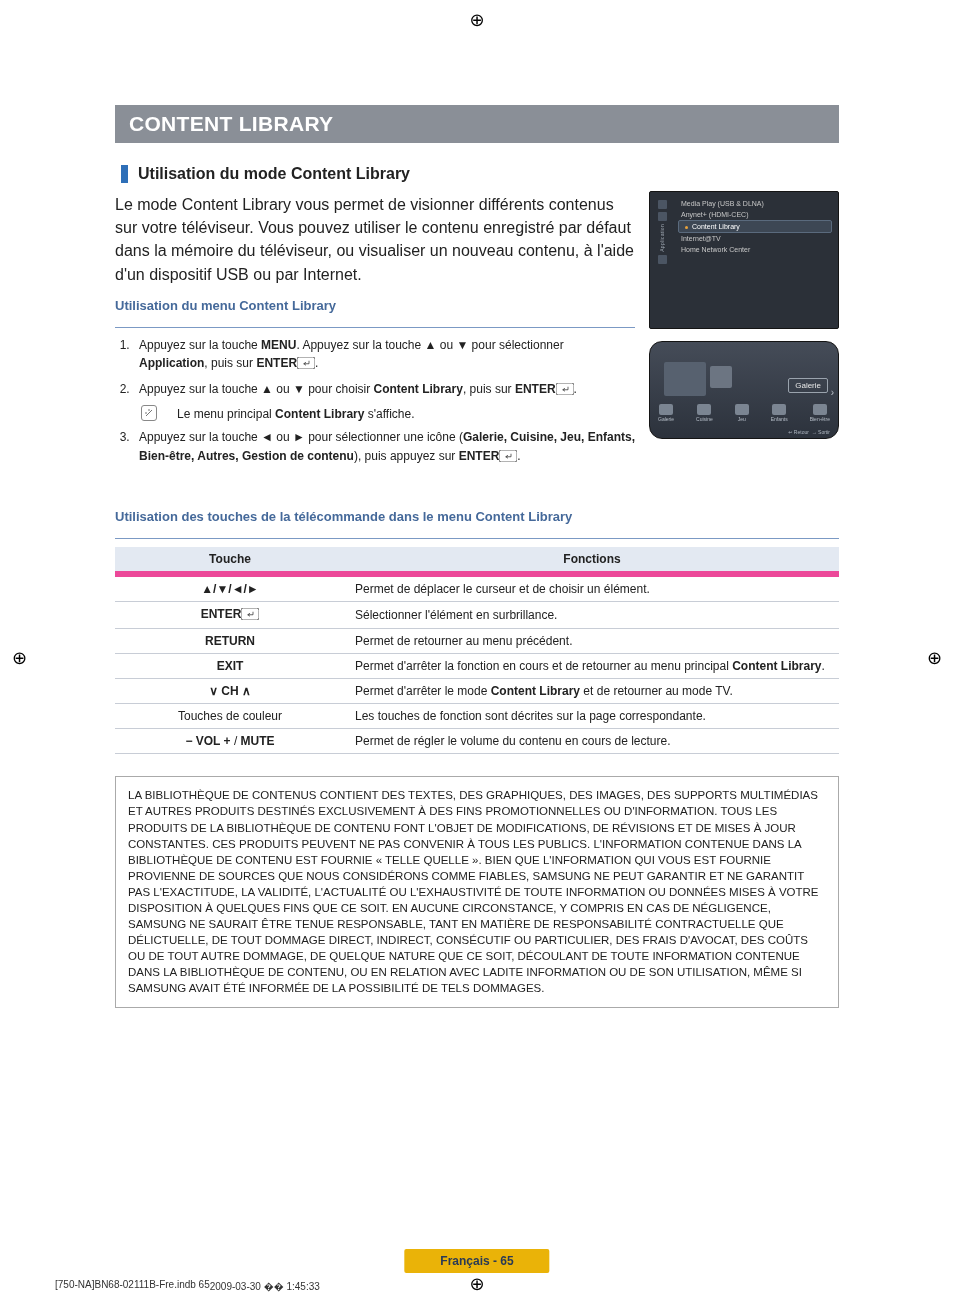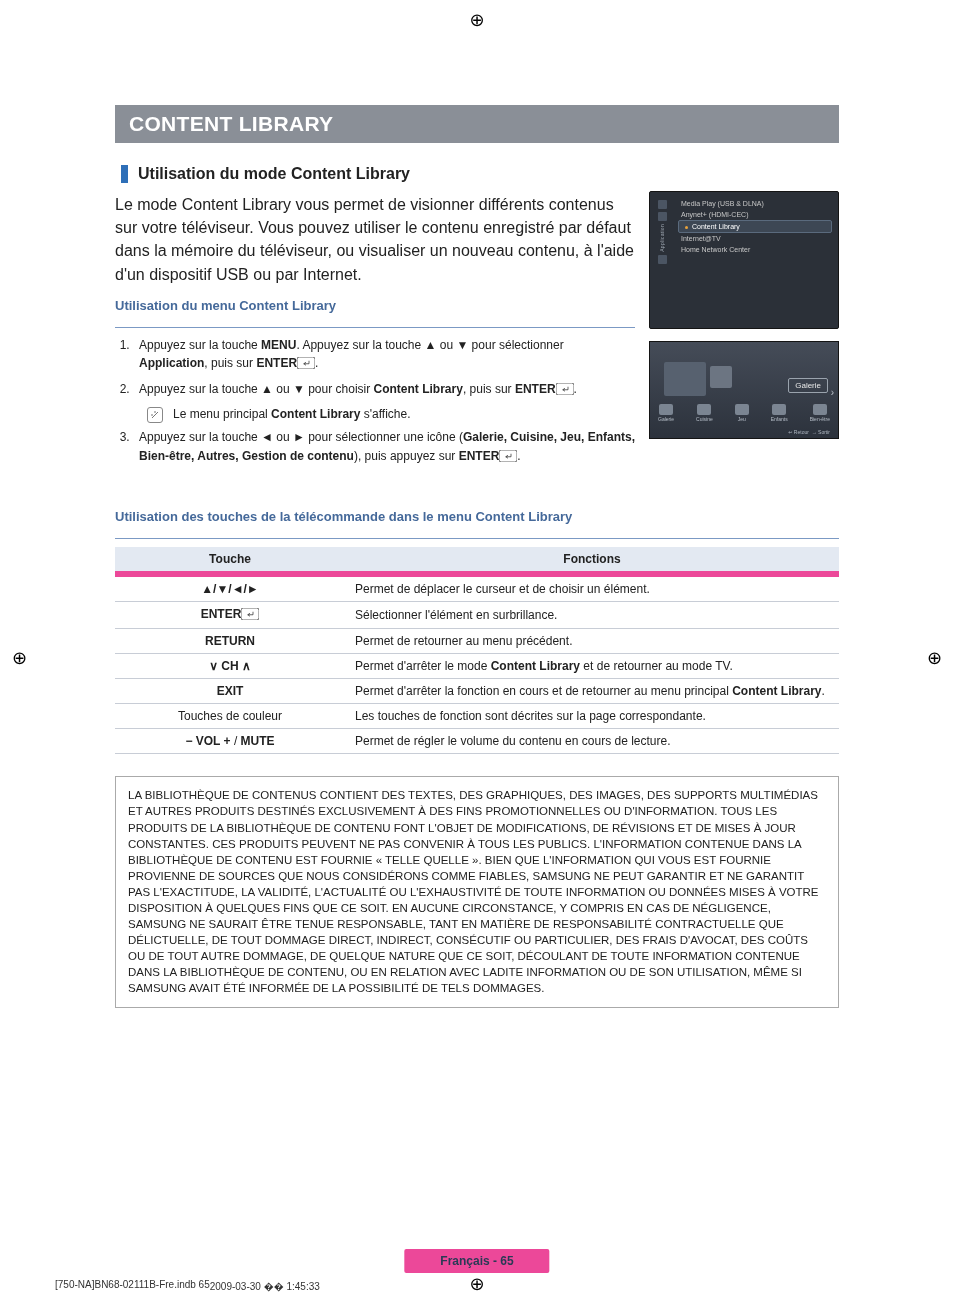--- a/index.html
+++ b/index.html
@@ -14,51 +14,51 @@
   .h2row{display:flex;align-items:center;margin:22px 6px 8px}
   .h2bar{width:7px;height:18px;background:#2e6fb8;margin-right:10px}
   .h2{font-weight:bold;font-size:16px;color:#222}
   .bodycols{display:flex;gap:14px}
   .leftcol{flex:1}
   .rightcol{width:190px;flex:0 0 190px}
   .intro{font-size:16px;line-height:1.45;margin:2px 0 12px}
   .subh{font-size:13px;font-weight:bold;color:#45699a;border-bottom:1px solid #7b99c4;padding-bottom:14px;margin:6px 0 8px}
   ol.steps{margin:0 0 8px 18px;padding:0;font-size:12px;line-height:1.55}
   ol.steps li{margin-bottom:5px;padding-left:6px}
-  .note{display:flex;align-items:flex-end;gap:10px;font-size:12px;margin:4px 0 4px 8px}
+  .note{display:flex;align-items:flex-start;gap:20px;font-size:12px;margin:4px 0 4px 2px}
   .noteicon{border:1px solid #888;border-radius:3px;width:14px;height:14px;font-size:9px;display:flex;align-items:center;justify-content:center;color:#666;position:relative}
   .noteicon svg{width:10px;height:10px}
   .entericon{display:inline-block;vertical-align:-2px}
   .entericon svg{width:18px;height:12px}
   .osd{background:#2b3038;border:1px solid #141414;border-radius:2px;padding:6px 6px 22px;color:#c8c8c8;font-size:7px;margin-bottom:12px;min-height:108px;position:relative}
   .osd-side{position:absolute;left:6px;top:8px;bottom:8px;width:12px;display:flex;flex-direction:column;align-items:center;justify-content:flex-start;gap:3px}
   .osd-side .sq{width:9px;height:9px;background:#4b5563;border-radius:1px}
   .osd-side .lbl{writing-mode:vertical-rl;transform:rotate(180deg);font-size:5px;color:#9aa3ad;letter-spacing:.3px}
   .osd-list{margin-left:22px}
   .osd-item{padding:2px 3px;white-space:nowrap}
   .osd-item.hl{background:#3d4754;color:#fff;border:1px solid #5a6a7d;border-radius:2px;padding-left:6px}
   .osd-item.hl::before{content:"";display:inline-block;width:3px;height:3px;background:#e9a23b;border-radius:50%;margin-right:4px;vertical-align:middle}
-  .osd2{background:linear-gradient(#454c58,#2c323c);border:1px solid #141414;border-radius:0;min-height:96px;position:relative;color:#cfd3d8;font-size:6px}
+  .osd2{background:linear-gradient(#454c58,#2c323c);border:1px solid #141414;border-radius:13px;min-height:96px;position:relative;color:#cfd3d8;font-size:6px}
   .osd2 .galbtn{position:absolute;right:10px;top:36px;border:1px solid #9aa3ad;border-radius:2px;padding:2px 6px;font-size:8px;color:#e8e8e8}
   .osd2 .tile{width:22px;height:22px;background:#6c7582;border-radius:2px}
   .osd2 .bigtile{width:42px;height:34px;background:#57616f;border-radius:2px;position:absolute;left:14px;top:20px}
   .osd2 .tile.small{position:absolute;left:60px;top:24px}
   .osd2 .iconrow{position:absolute;left:8px;right:8px;bottom:16px;display:flex;justify-content:space-between;align-items:flex-end}
   .osd2 .iconrow .ic{display:flex;flex-direction:column;align-items:center;gap:1px;color:#b7bfc9;font-size:5px}
   .osd2 .iconrow .ic .g{width:14px;height:11px;background:#7b8592;border-radius:2px}
   .osd2 .arrow{position:absolute;right:4px;bottom:40px;color:#bac1ca;font-size:10px}
   .osd2 .foot{position:absolute;right:8px;bottom:3px;font-size:5px;color:#aeb6c0}
   .subh.full{margin-top:34px}
   table.remote{width:100%;border-collapse:collapse;font-size:12px;margin-top:6px}
   table.remote th{background:#e3e9f2;padding:5px 10px;font-weight:bold;text-align:center;border-bottom:6px solid #ec4899}
   table.remote th:first-child{width:210px}
   table.remote td{padding:5px 10px;border-bottom:1px solid #c8cdd6}
   table.remote td:first-child{text-align:center;font-size:12px}
   .legal{border:1px solid #aaa;padding:10px 12px;font-size:11.5px;line-height:1.4;margin-top:22px}
-  .pagenum{position:absolute;left:50%;bottom:42px;transform:translateX(-50%);background:#ec4899;color:#2a3a55;font-weight:bold;font-size:12px;padding:5px 36px;border-radius:2px}
+  .pagenum{position:absolute;left:50%;bottom:42px;transform:translateX(-50%);background:#eab308;color:#2a3a55;font-weight:bold;font-size:12px;padding:5px 36px;border-radius:2px}
   .footline{position:absolute;left:55px;right:55px;bottom:22px;display:flex;justify-content:flex-start;font-size:10px;color:#333}
 </style>
 </head>
 <body>
 
 <div class="page">
 
   <span class="regmark rm-top">⊕</span>
   <span class="regmark rm-left">⊕</span>
   <span class="regmark rm-right">⊕</span>
@@ -174,26 +174,26 @@
                   <rect x="0" y="0" width="24" height="16" rx="3" fill="none" stroke="#333" stroke-width="1"></rect>
                   <path d="M16 5 v4 h-7 m0 0 l3 -2 m-3 2 l3 2" fill="none" stroke="#333" stroke-width="1"></path>
                 </svg></span></td>
             <td>Sélectionner l'élément en surbrillance.</td>
           </tr>
       <tr>
             <td><b>RETURN</b></td>
             <td>Permet de retourner au menu précédent.</td>
           </tr>
       <tr>
+            <td><b>EXIT</b></td>
+            <td><span>Permet d'arrêter la fonction en cours et de retourner au menu principal </span><b>Content Library</b><span>.</span></td>
+          </tr>
+      <tr>
             <td><b>∨ CH ∧</b></td>
             <td><span>Permet d'arrêter le mode </span><b>Content Library</b><span> et de retourner au mode TV.</span></td>
-          </tr>
-      <tr>
-            <td><b>EXIT</b></td>
-            <td><span>Permet d'arrêter la fonction en cours et de retourner au menu principal </span><b>Content Library</b><span>.</span></td>
           </tr>
       <tr>
             <td>Touches de couleur</td>
             <td>Les touches de fonction sont décrites sur la page correspondante.</td>
           </tr>
       <tr>
             <td><b>− VOL +</b><span> / </span><b>MUTE</b></td>
             <td>Permet de régler le volume du contenu en cours de lecture.</td>
           </tr>
     </tbody>

